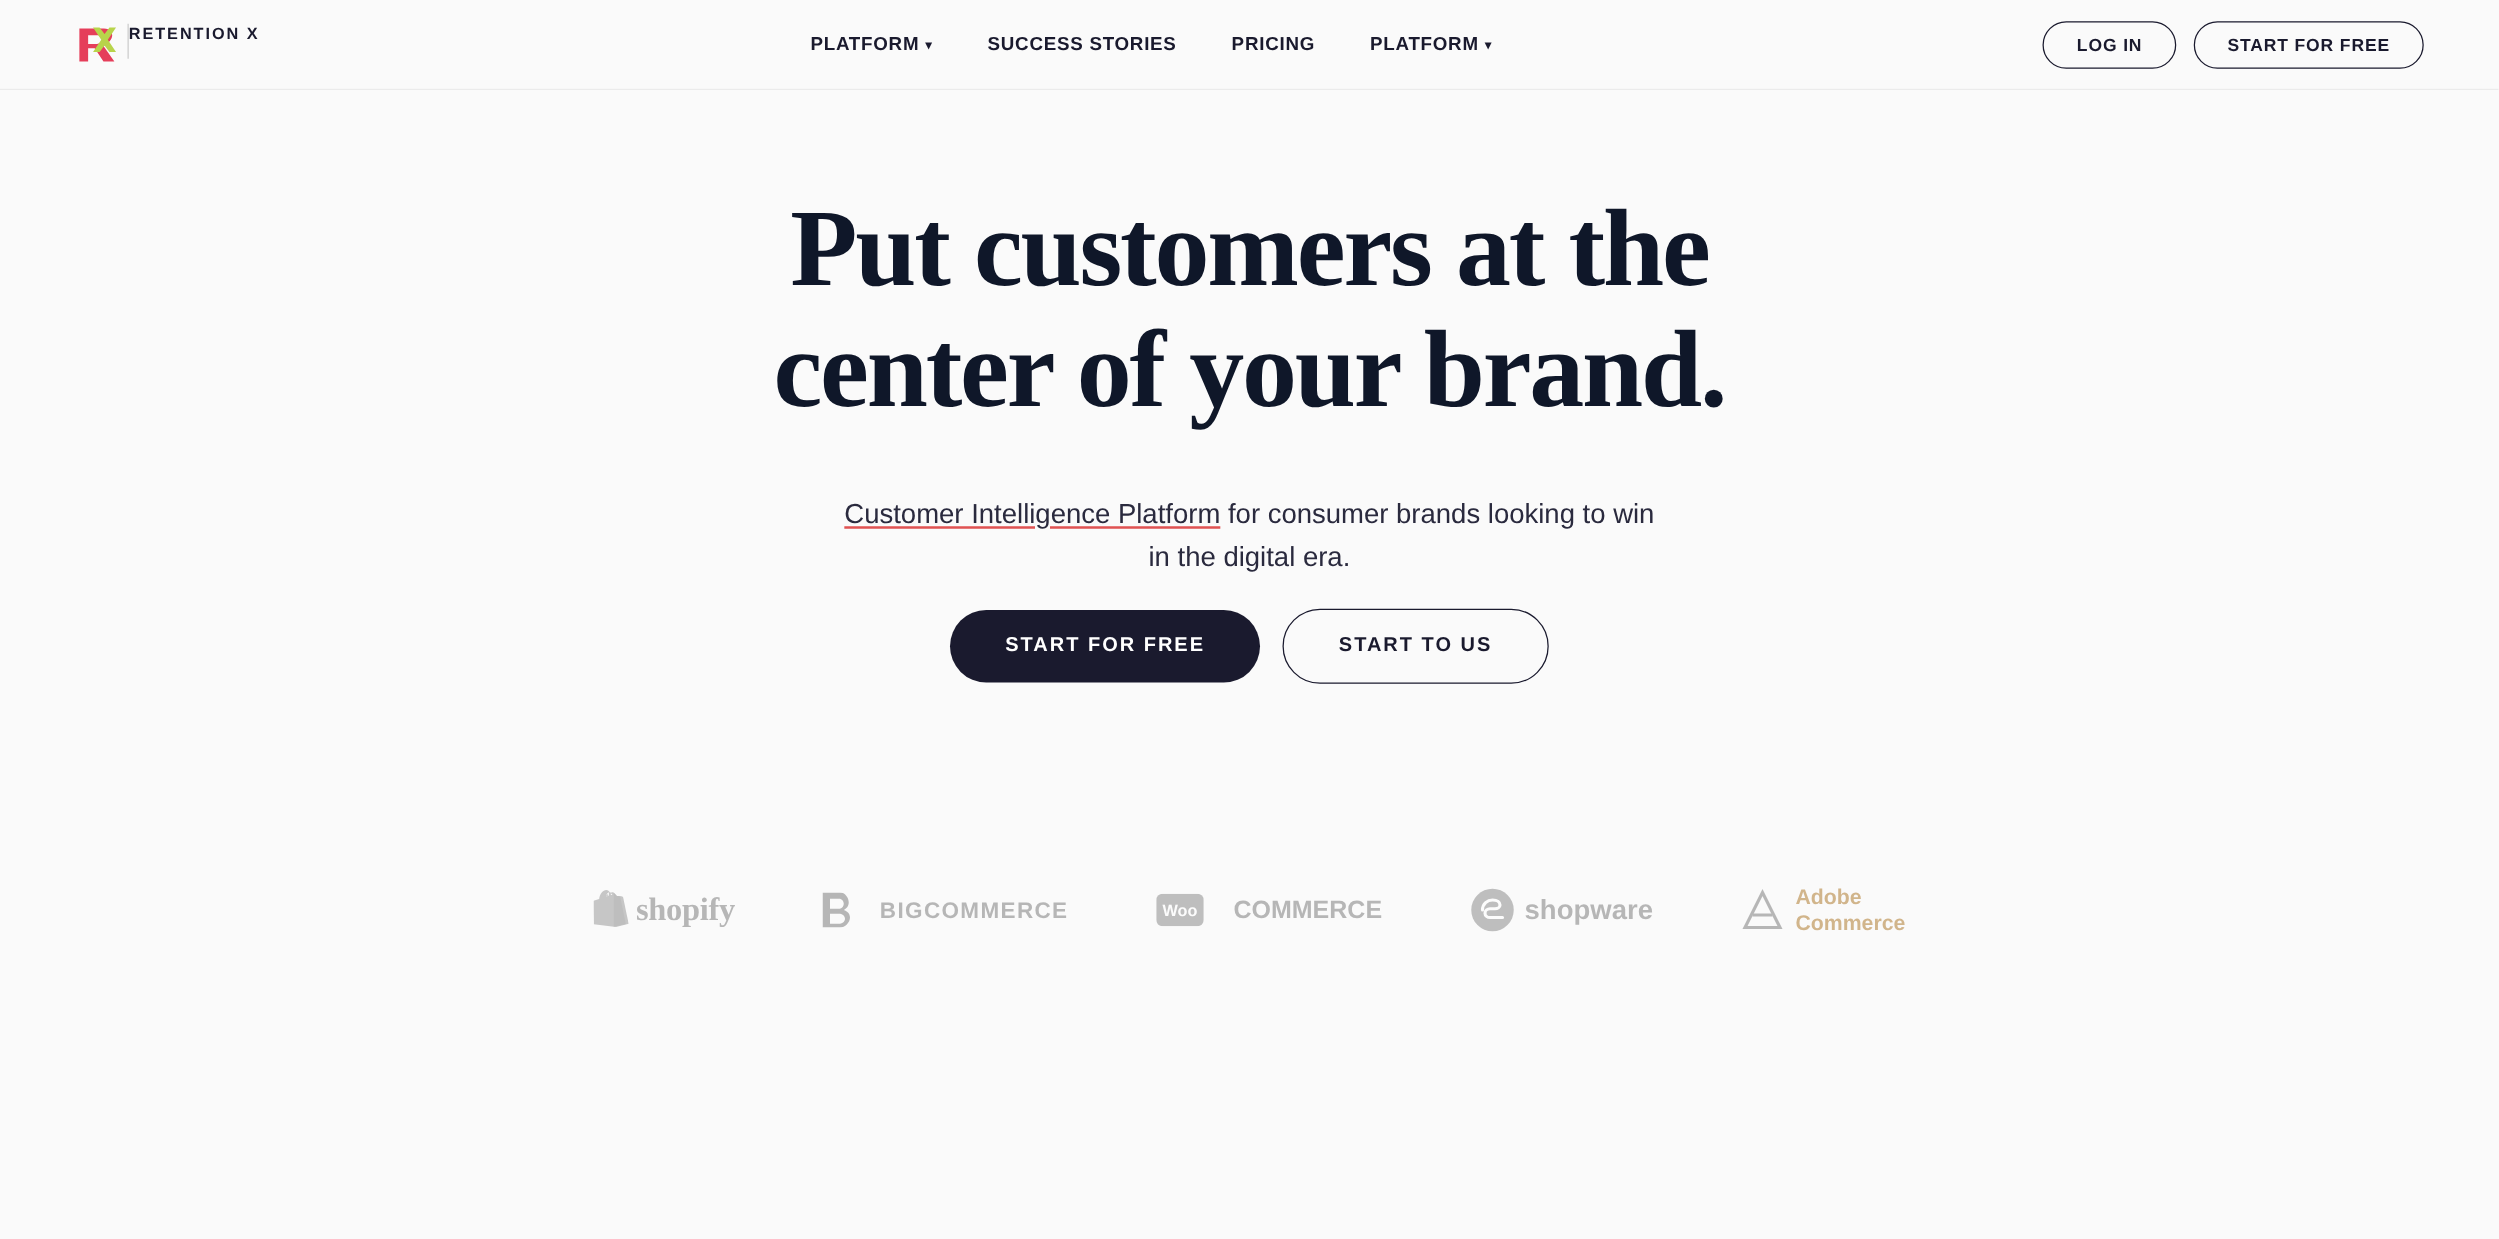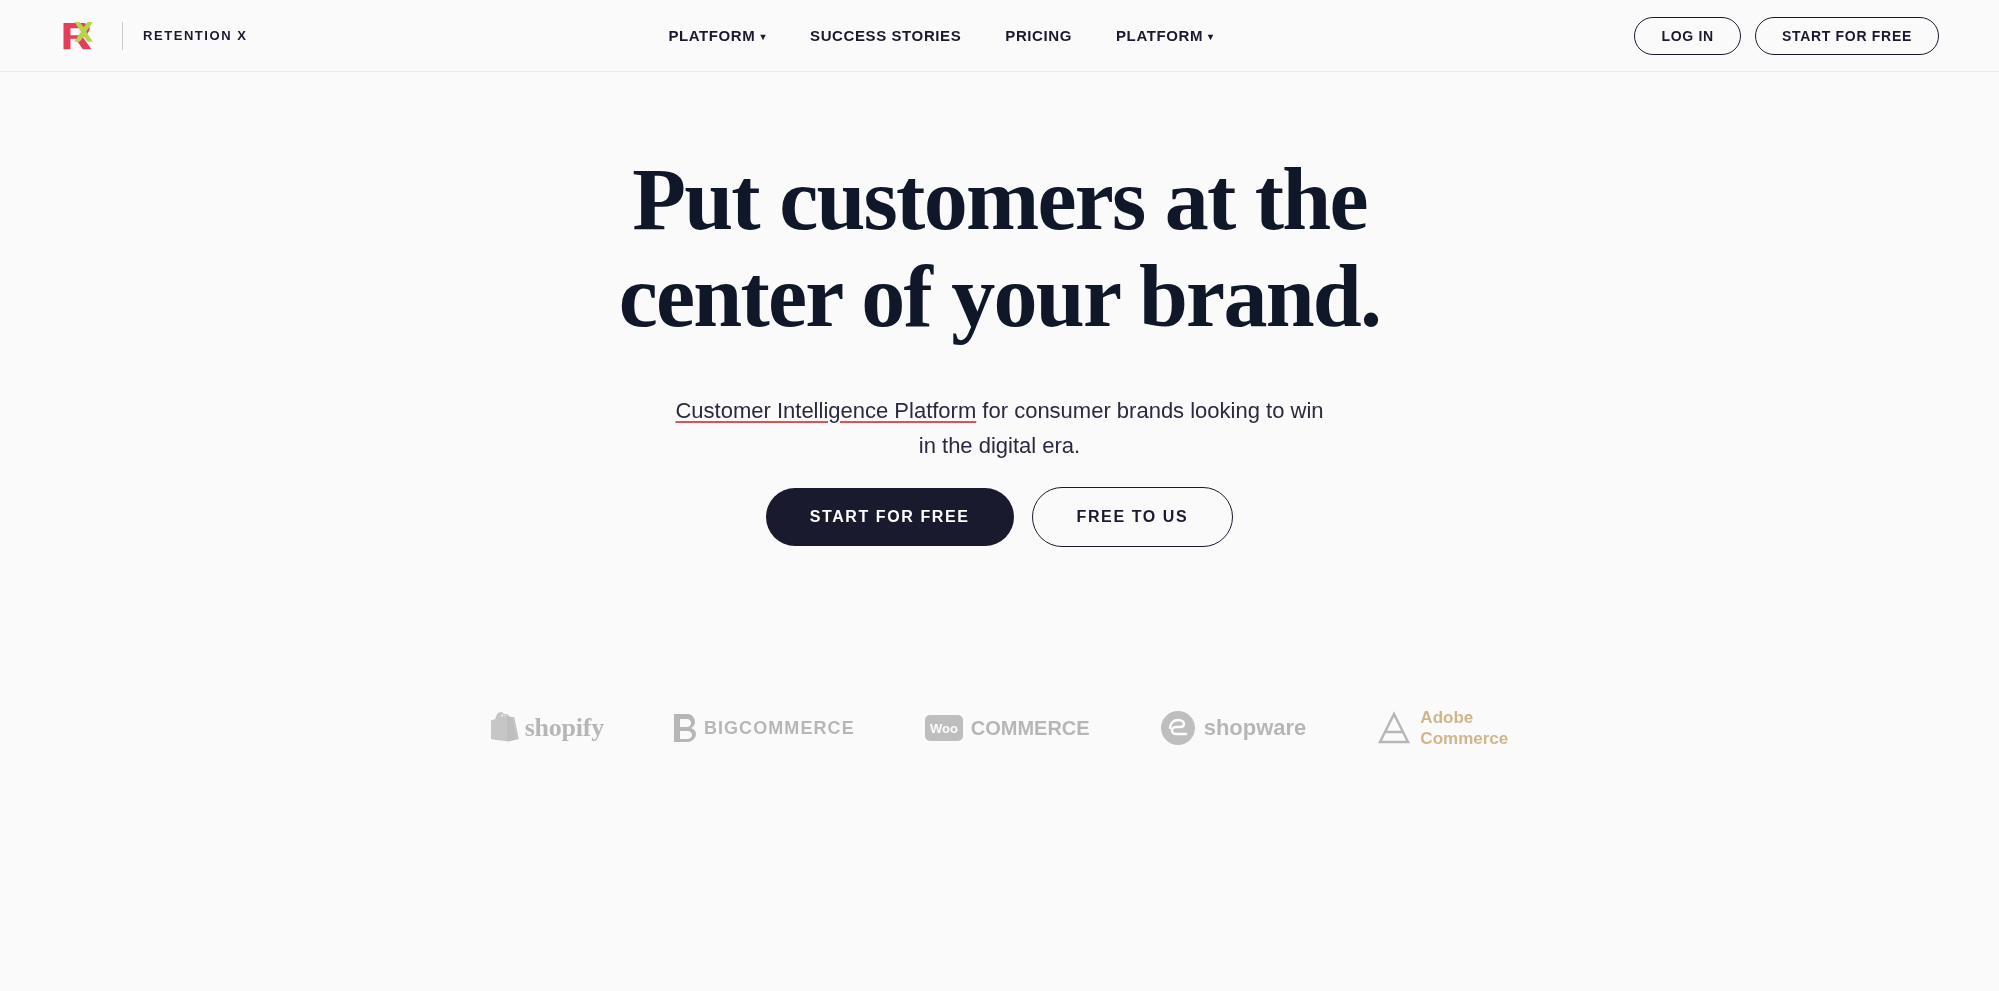--- a/index.html
+++ b/index.html
@@ -26,22 +26,22 @@
       height: 72px;
       background: #fafafa;
       border-bottom: 1px solid rgba(0,0,0,0.06);
       position: sticky;
       top: 0;
       z-index: 100;
     }
 
     .logo-area {
       display: flex;
-      align-items: center;
-      gap: 20px;
+      align-items: flex-start;
+      gap: 0;
     }
 
     .logo-icon {
       width: 42px;
       height: 34px;
     }
 
     .logo-divider {
       width: 1px;
       height: 28px;
@@ -181,21 +181,21 @@
       display: flex;
       align-items: center;
       justify-content: center;
       gap: 70px;
       padding: 20px 40px;
     }
 
     .logo-partner {
       display: flex;
       align-items: center;
-      gap: 8px;
+      gap: 24px;
       opacity: 0.45;
     }
 
     .logo-partner svg, .logo-partner .logo-text-partner {
       fill: #555;
       color: #555;
     }
 
     
     .shopify-logo {
@@ -284,21 +284,21 @@
       <span>Put customers at the</span><br>
       <span>center of your brand.</span>
     </h1>
 
     <p class="hero-subtitle">
       <span class="hero-subtitle-link">Customer Intelligence Platform</span><span> for consumer brands looking to win in the digital era.</span>
     </p>
 
     <div class="hero-buttons">
       <button class="btn-start-hero">START FOR FREE</button>
-      <button class="btn-talk">FREE TO US</button>
+      <button class="btn-talk">START TO US</button>
     </div>
   </div>
 
   <div class="logos-section">
 
     <div class="logo-partner shopify-logo">
       <svg width="28" height="32" viewBox="0 0 28 32" fill="none">
         <path d="M23.6 6.2c-.1-.7-.7-1.1-1.2-1.1s-3.8-.3-3.8-.3S16.5 2.7 16 2.2c-.5-.5-1.4-.3-1.8-.2L12.9 2C12.3.8 11.4 0 10 0 7.3 0 5 2.8 4.3 7.1l-3.8 1.2c-1.1.3-1.2.4-1.3 1.5L0 27.3l17.8 2.3L28 27c0 0-4.3-20.2-4.4-20.8zM14.8 3.7l-1.1.3c0-.5 0-.9-.1-1.3.9.2 1.4 1 1.2 1zm-2.7.8l-2.3.7c.5-2 1.5-2.9 2.3-3.3v2.6zm-2.2-.3c.1-.4.2-.8.3-1.1.8.1 1.3.6 1.6 1.3l-1.9.6v-.8z" fill="#888"></path>
         <path d="M22.4 5.1c-.5 0-3.8-.3-3.8-.3s-2.1-2.1-2.6-2.6v27.1l9.8-2.1S21.3 5.9 21.2 5.3c-.1-.5-.3-.2-.8-.2z" fill="#777"></path>
       </svg>

